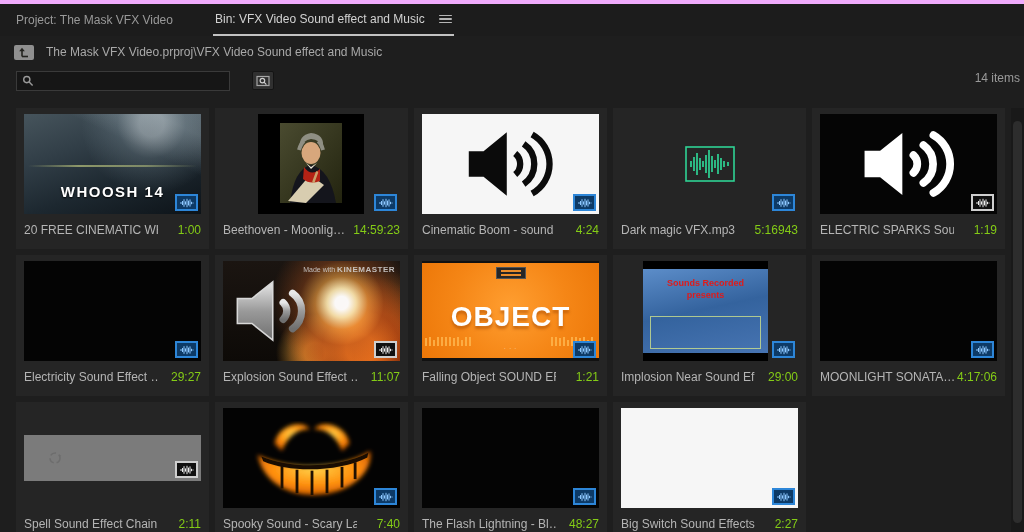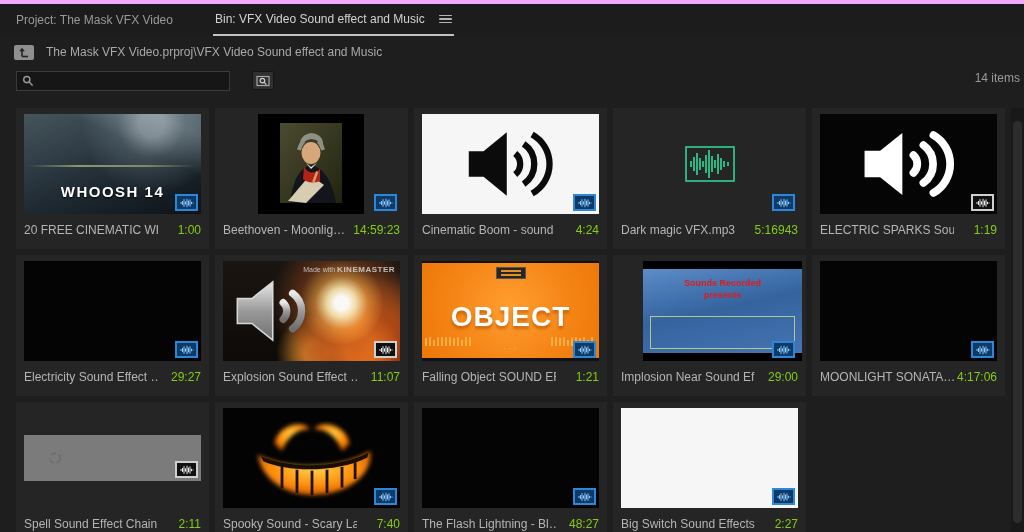--- a/index.html
+++ b/index.html
@@ -80,21 +80,21 @@
 
   .v-falling{background:radial-gradient(circle at 50% 46%,#ff9e30 0%,#f58616 55%,#ec7708 100%);
     border-top:2px solid #111;border-bottom:3px solid #111;box-sizing:border-box;}
   .fall-badge{position:absolute;top:4px;left:50%;transform:translateX(-50%);width:30px;height:12px;background:#262626;border:1px solid #555;box-sizing:border-box;}
   .fall-badge i{display:block;height:2px;margin:2px 4px 0;background:#e98c2a;}
   .fall-l1{position:absolute;top:17px;left:0;right:0;text-align:center;color:#fff;font-size:20px;font-weight:800;letter-spacing:1px;text-shadow:0 2px 2px rgba(160,70,0,.5);}
   .fall-l2{position:absolute;top:38px;left:0;right:0;text-align:center;color:#fff;font-size:28px;font-weight:800;letter-spacing:1px;text-shadow:0 3px 3px rgba(160,70,0,.55);}
   .fall-wave{position:absolute;bottom:3px;left:0;right:0;height:18px;opacity:.85;}
   .fall-tiny{position:absolute;bottom:7px;left:0;right:0;text-align:center;font-size:5px;color:rgba(255,255,255,.9);letter-spacing:1px;}
 
-  .v-implosion{position:absolute;left:22px;width:159px;height:100px;background:#000;}
+  .v-implosion{position:absolute;left:22px;width:125px;height:100px;background:#000;}
   .imp-screen{position:absolute;left:0;right:0;top:8px;bottom:8px;
     background:linear-gradient(168deg,#5c8dc9 0%,#34639e 48%,#4774b2 100%);}
   .imp-t1{position:absolute;top:9px;left:0;right:0;text-align:center;color:#dd1c1c;font-size:9px;font-weight:bold;}
   .imp-t2{position:absolute;top:21px;left:0;right:0;text-align:center;color:#dd1c1c;font-size:9px;font-weight:bold;}
   .imp-box{position:absolute;left:7px;right:7px;top:47px;height:31px;border:1px solid rgba(205,225,140,.8);}
 
   .v-pending{position:absolute;left:0;right:0;top:27px;height:46px;background:#7b7b7b;}
   .spinner{position:absolute;left:24px;top:16px;opacity:.45;}
 
   .v-spooky{background:#030303;display:flex;align-items:center;justify-content:center;}

